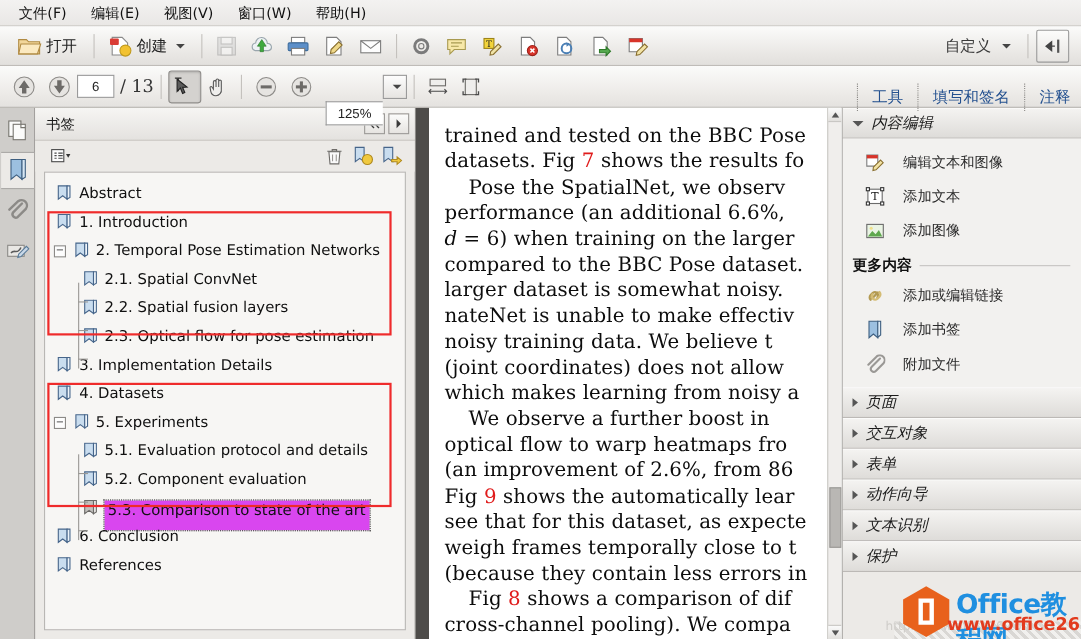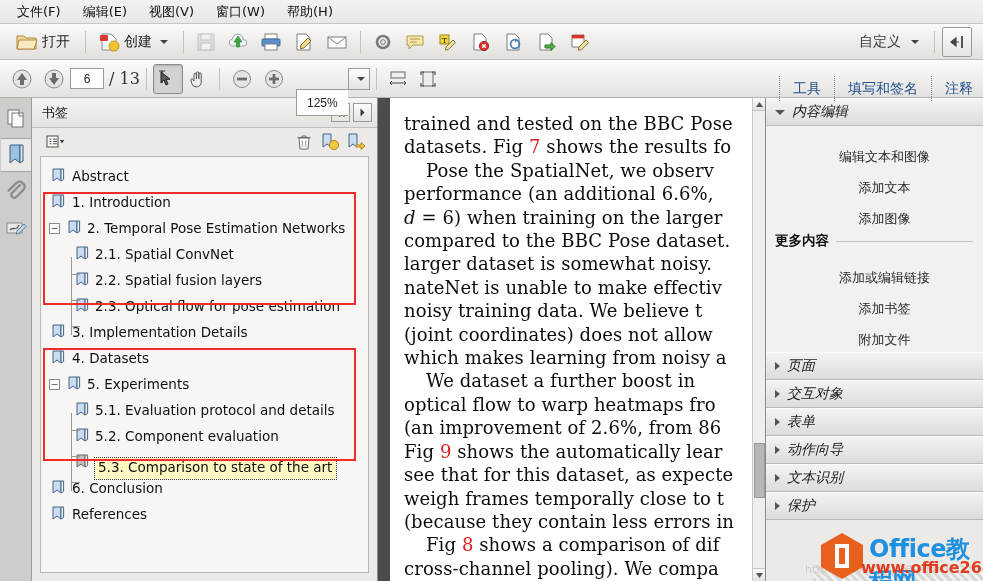--- a/index.html
+++ b/index.html
@@ -50,21 +50,21 @@
     background: linear-gradient(#fbfbfa,#eceae7 70%,#e4e2df);
     border-bottom:1px solid #b6b3af;
     display:flex; align-items:center; padding:0 6px; position:relative;
   }
   .pagebox {
     width:34px;height:21px;border:1px solid #9a9a9a;background:#fff;
     display:flex;align-items:center;justify-content:center;font-size:12px;color:#222;
   }
   .pagetot { font-size:16px;color:#333;margin-left:5px;font-family:"DejaVu Serif",serif;}
   .zoombox {
-    width:52px;height:27px;border:1px solid #9a9a9a;border-right:none;background:#fff;
+    width:52px;height:22px;border:1px solid #9a9a9a;border-right:none;background:#fff;
     display:flex;align-items:center;justify-content:center;font-size:12px;color:#222;margin-top:48px;
   }
   .zoomdrop {
     width:22px;height:22px;border:1px solid #9a9a9a;background:linear-gradient(#fdfdfd,#e6e4e1);
     display:flex;align-items:center;justify-content:center;
   }
   .tbtn.active { background:#d4d2cf; border-color:#8e8c89; box-shadow: inset 0 1px 2px rgba(0,0,0,.18);}
   .tabs { display:flex;align-items:stretch;height:100%;margin-top:20px; }
   .tabsep { width:0; border-left:1px dotted #8c8a87; margin:6px 0; }
   .tab {
@@ -103,21 +103,21 @@
   .bmtree {
     flex:1 1 auto; margin:0 8px 8px 8px; background:#f7f6f4; border:1px solid #b9b7b4;
     position:relative; overflow:hidden;
   }
   .bmrow {
     display:flex;align-items:center;height:26px;padding-left:10px;position:relative;cursor:default;
     font-family:"DejaVu Sans",sans-serif;
   }
   .bmrow .txt { font-size:13.5px;color:#101010; white-space:nowrap; }
   .bmrow.lvl2 { padding-left:34px; }
-  .bmrow.selected .txt { background:#fef9c3; padding:1px 4px 4px 3px; outline:1px dotted #3a3a3a;margin-top:12px; }
+  .bmrow.selected .txt { background:#d946ef; padding:1px 4px 10px 3px; outline:1px dotted #3a3a3a;margin-top:12px; }
   .expander {
     position:absolute;left:8px;width:11px;height:11px;border:1px solid #8c8a87;background:#fdfdfd;
     display:flex;align-items:center;justify-content:center;font-size:9px;line-height:9px;color:#333;
   }
   .bmrow.lvl1 { padding-left:26px; }
   .bmrow.lvl1 .bmicon, .bmrow.lvl2 .bmicon { margin-right:6px; }
   .bmicon { width:14px;height:16px;flex:0 0 14px;margin-right:7px; }
   .treeline-v { position:absolute; left:30px; width:1px; background:#9a9895; }
   .treeline-h { position:absolute; width:9px; height:1px; background:#9a9895; left:30px; }
   .redbox { position:absolute; border:2px solid #ef2b2b; pointer-events:none; }
@@ -149,21 +149,21 @@
   .tools { width:218px; flex:0 0 218px; background:#eceae7; display:flex;flex-direction:column; border-left:1px solid #8d8b88; overflow:hidden;}
   .sechead {
     height:28px;flex:0 0 28px;background:linear-gradient(#f4f3f1,#dedcd9);
     border-bottom:1px solid #bcb9b6; border-top:1px solid #fbfbfa;
     display:flex;align-items:center;padding-left:9px;gap:7px;cursor:default;
   }
   .sechead .t { font-size:14px;color:#1a1a1a;font-family:"DejaVu Sans",sans-serif;font-style:italic; }
   .tri-d { width:0;height:0;border-left:5px solid transparent;border-right:5px solid transparent;border-top:5px solid #555; }
   .tri-r { width:0;height:0;border-top:4.5px solid transparent;border-bottom:4.5px solid transparent;border-left:5px solid #555; }
   .secbody { background:#f2f1ef; padding:6px 0 6px 0; }
-  .toolrow { height:31px;display:flex;align-items:center;padding-left:20px;gap:16px;cursor:default;flex-direction:column; }
+  .toolrow { height:31px;display:flex;align-items:center;padding-left:20px;gap:16px;cursor:default; }
   .toolrow .t { font-size:13px;color:#2a2a2a;font-family:"DejaVu Sans",sans-serif; }
   .subhead { display:flex;align-items:center;gap:7px;padding:7px 10px 3px 9px; }
   .subhead .t { font-size:13.5px;color:#111;font-family:"DejaVu Sans",sans-serif;font-weight:bold; }
   .subhead .rule { flex:1;height:1px;background:#c6c4c1; }
 
   
   .watermark { position:absolute; right:0px; bottom:0px; width:170px; height:52px; pointer-events:none; }
   .wm-text-blue { position:absolute;left:56px;top:4px;font-size:24px;font-weight:bold;color:#1f8fe0;
     font-family:"DejaVu Sans",sans-serif;letter-spacing:-.5px; }
   .wm-text-red { position:absolute;left:48px;top:29px;font-size:16px;font-weight:bold;color:#e23b1e;
@@ -641,21 +641,21 @@
         <div class="docline">datasets. Fig <span class="figref">7</span> shows the results fo</div>
         <div class="docline indent">Pose the SpatialNet, we observ</div>
         <div class="docline">performance (an additional 6.6%,</div>
         <div class="docline"><i>d</i> = 6) when training on the larger</div>
         <div class="docline">compared to the BBC Pose dataset.</div>
         <div class="docline">larger dataset is somewhat noisy.</div>
         <div class="docline">nateNet is unable to make effectiv</div>
         <div class="docline">noisy training data.  We believe t</div>
         <div class="docline">(joint coordinates) does not allow</div>
         <div class="docline">which makes learning from noisy a</div>
-        <div class="docline indent">We dataset a further boost in</div>
+        <div class="docline indent">We observe a further boost in</div>
         <div class="docline">optical flow to warp heatmaps fro</div>
         <div class="docline">(an improvement of 2.6%, from 86</div>
         <div class="docline">Fig <span class="figref">9</span> shows the automatically lear</div>
         <div class="docline">see that for this dataset, as expecte</div>
         <div class="docline">weigh frames temporally close to t</div>
         <div class="docline">(because they contain less errors in</div>
         <div class="docline indent">Fig <span class="figref">8</span> shows a comparison of dif</div>
         <div class="docline">cross-channel pooling). We compa</div>
         <div class="docline">pooling function to sum-pooling an</div>
       </div>

